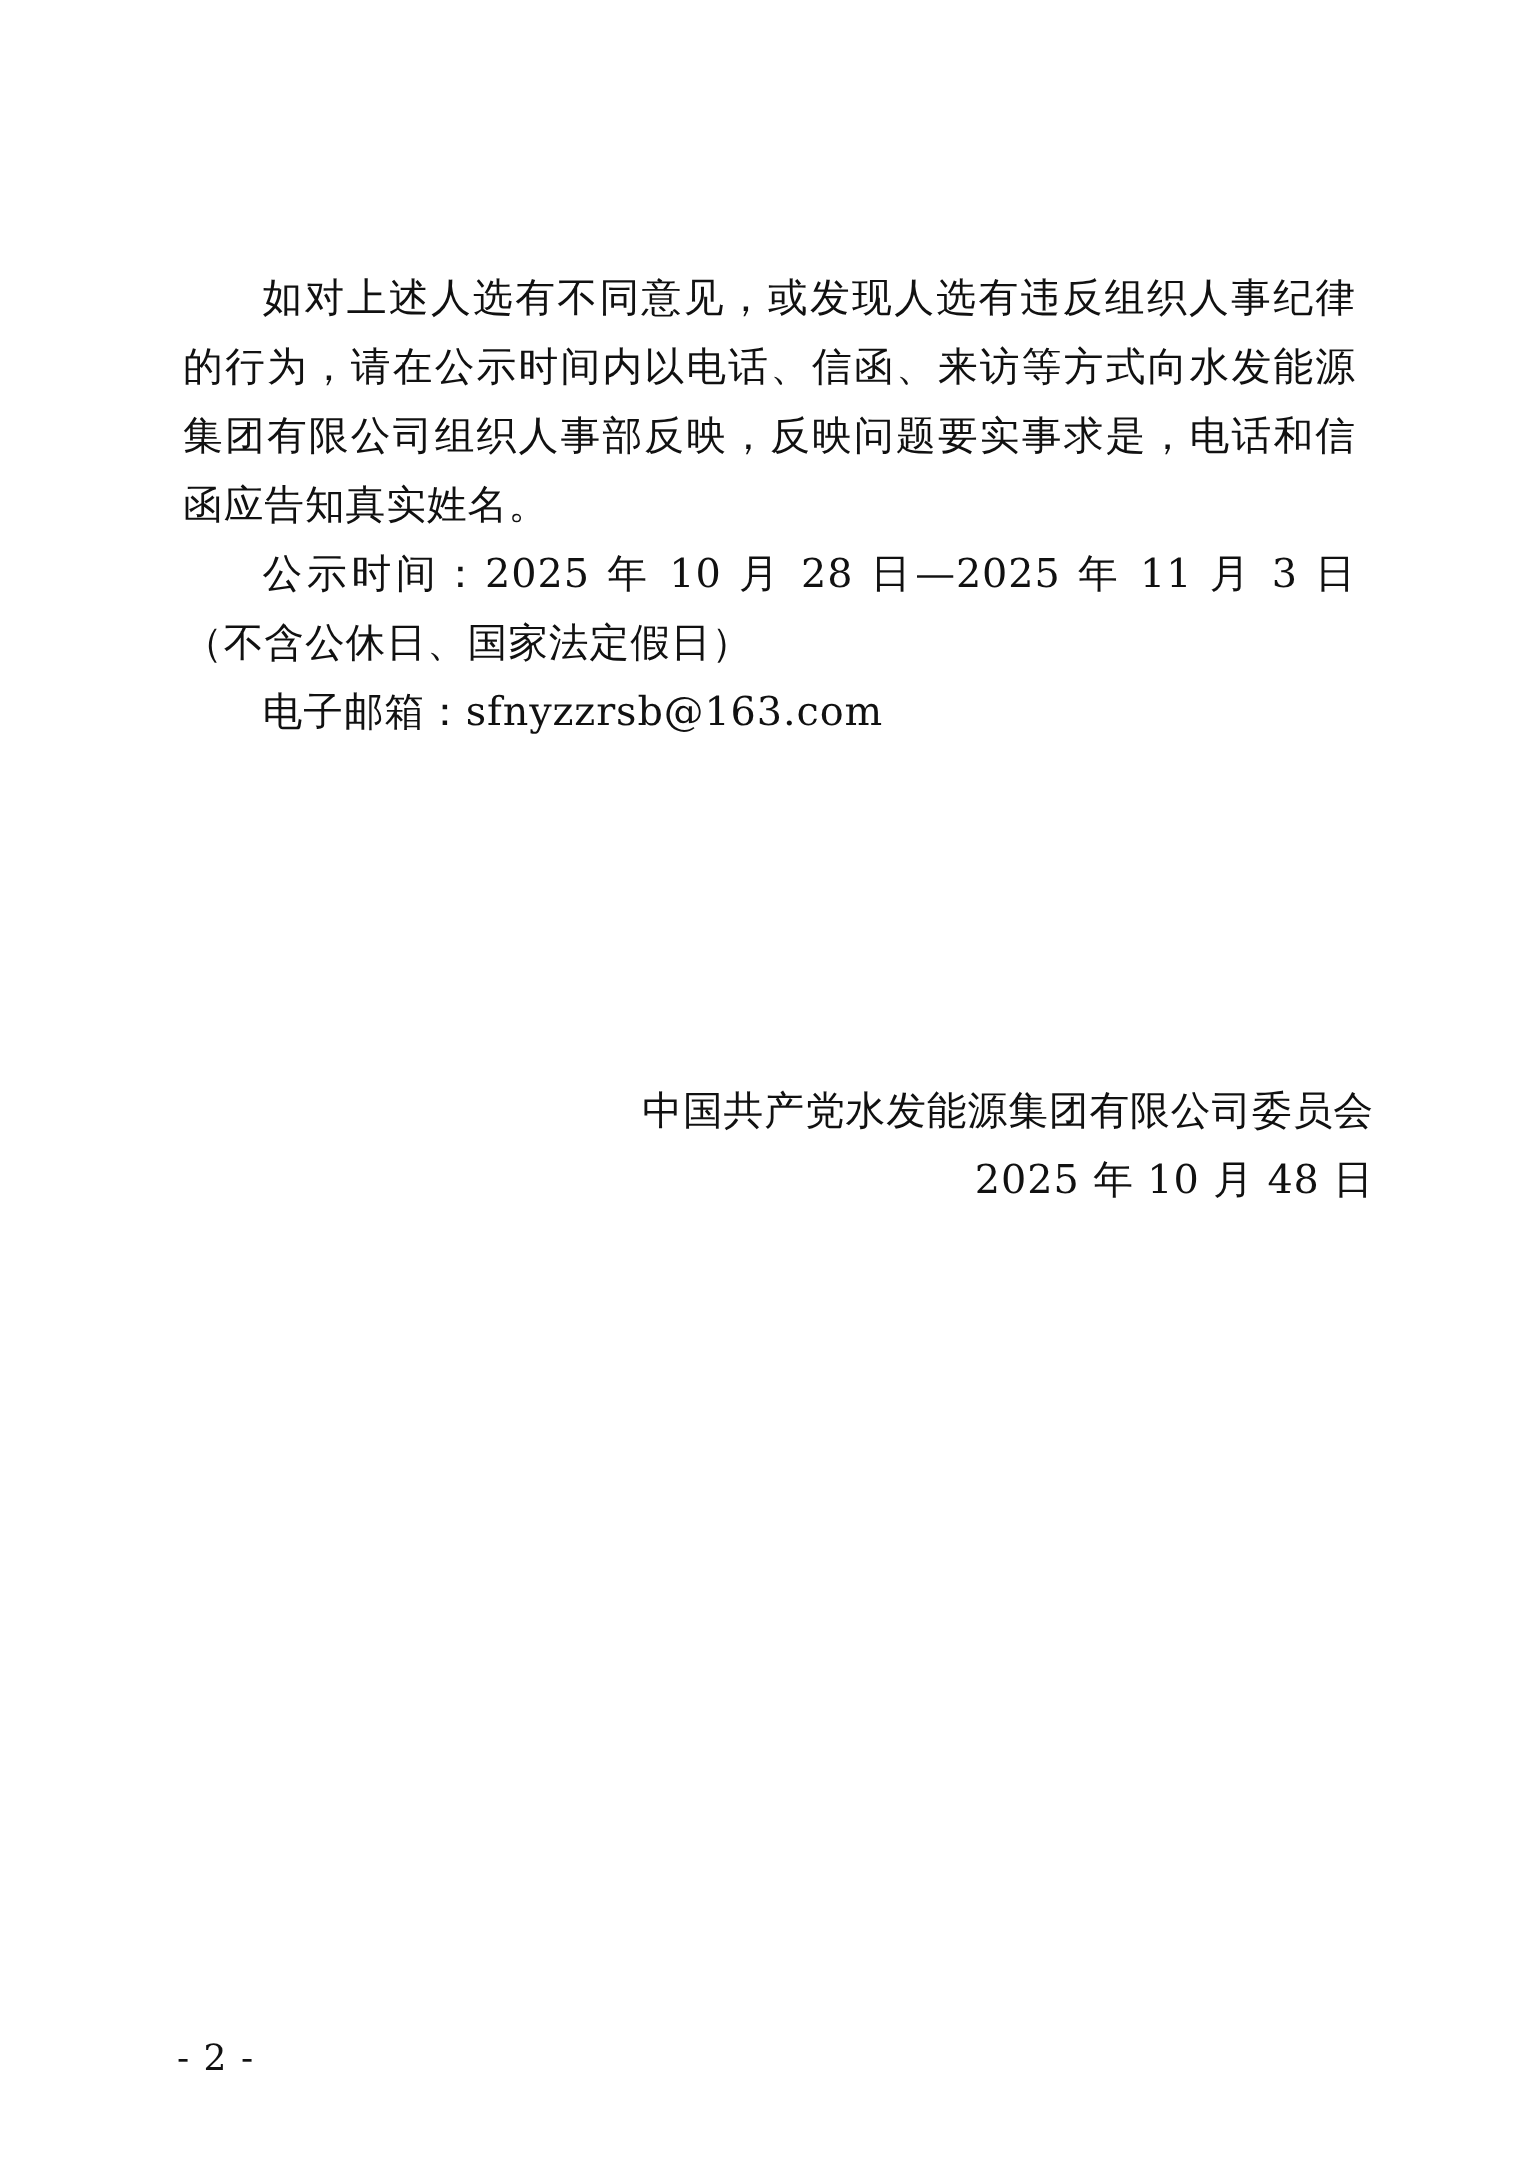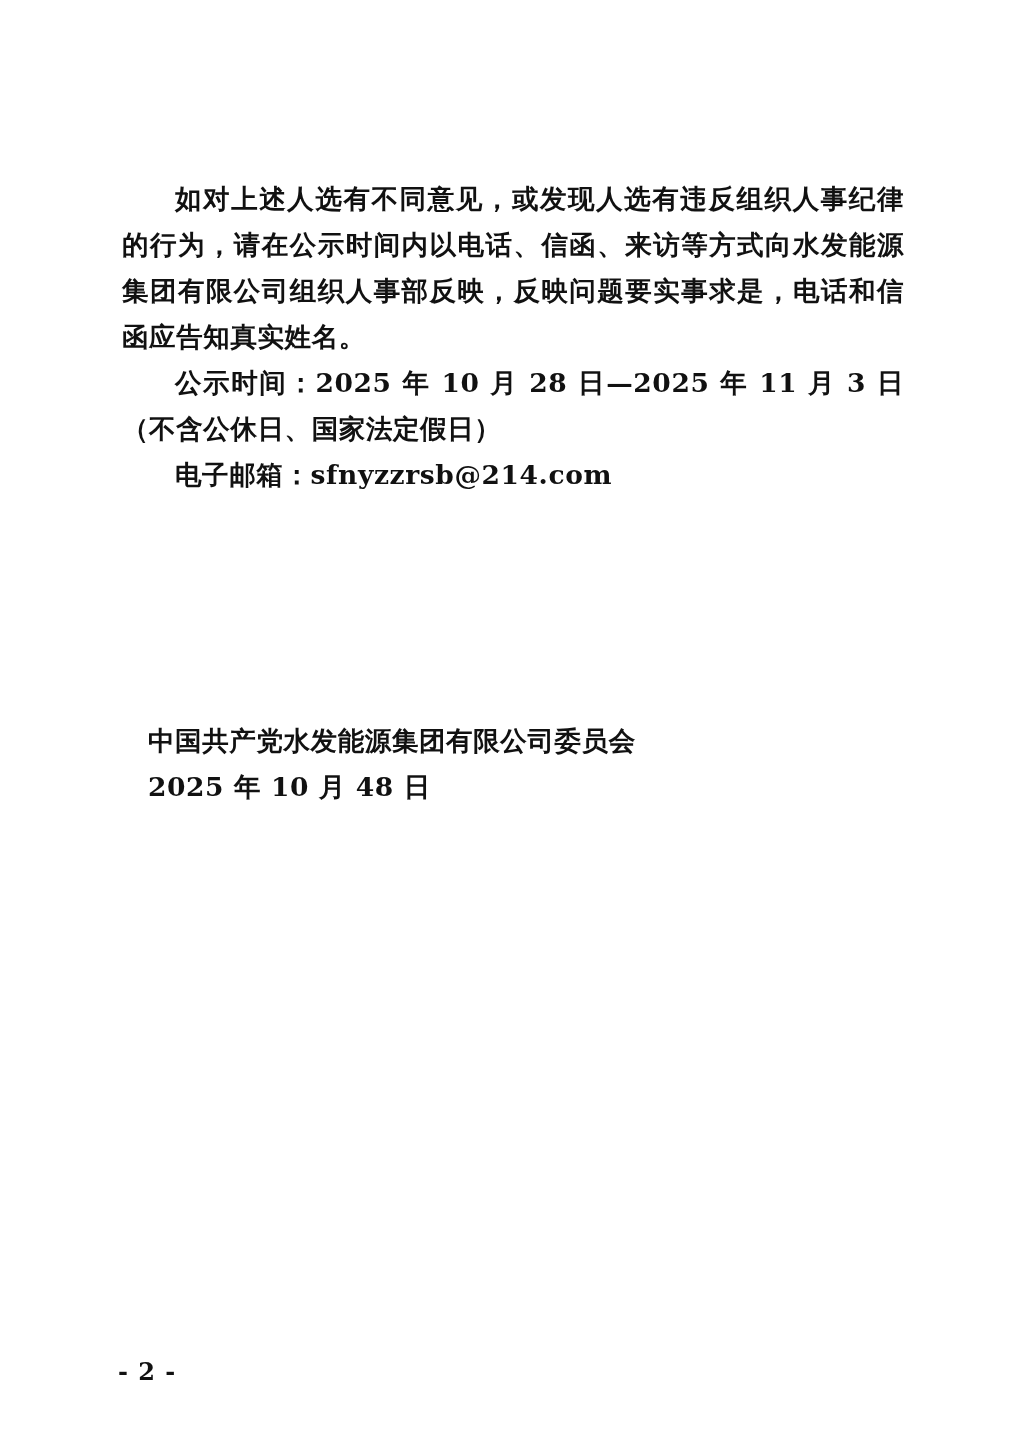--- a/index.html
+++ b/index.html
@@ -14,21 +14,20 @@
     color: #1a1a1a;
     position: relative;
     overflow: hidden;
   }
   .page {
     position: relative;
     width: 916px;
     height: 1448px;
     box-sizing: border-box;
     padding: 0;
-    font-weight: bold;
   }
   .body-area {
     position: absolute;
     left: 122px;
     top: 176px;
     width: 782px;
   }
   .para {
     font-size: 26.5px;
     line-height: 46px;
@@ -38,24 +37,24 @@
     margin: 0 0 0 0;
     text-indent: 2em;
     color: #111111;
   }
   .para.nowrap-line {
     text-indent: 2em;
     white-space: nowrap;
   }
   .sign-block {
     position: absolute;
-    left: 108px;
+    left: 134px;
     top: 718px;
     width: 782px;
-    text-align: left;
+    text-align: right;
   }
   .sign-line {
     font-size: 26.5px;
     line-height: 46px;
     letter-spacing: 0.6px;
     color: #111111;
     white-space: nowrap;
   }
   .sign-org {
     padding-left: 40px;
@@ -74,21 +73,21 @@
   }
 </style>
 </head>
 <body>
 
 <div class="page">
 
   <div class="body-area">
     <p class="para">如对上述人选有不同意见，或发现人选有违反组织人事纪律的行为，请在公示时间内以电话、信函、来访等方式向水发能源集团有限公司组织人事部反映，反映问题要实事求是，电话和信函应告知真实姓名。</p>
     <p class="para">公示时间：2025 年 10 月 28 日—2025 年 11 月 3 日（不含公休日、国家法定假日）</p>
-    <p class="para nowrap-line">电子邮箱：sfnyzzrsb@214.com</p>
+    <p class="para nowrap-line">电子邮箱：sfnyzzrsb@163.com</p>
   </div>
 
   <div class="sign-block">
     <div class="sign-line sign-org">中国共产党水发能源集团有限公司委员会</div>
     <div class="sign-line sign-date">2025 年 10 月 48 日</div>
   </div>
 
   <div class="page-number">- 2 -</div>
 
 </div>

